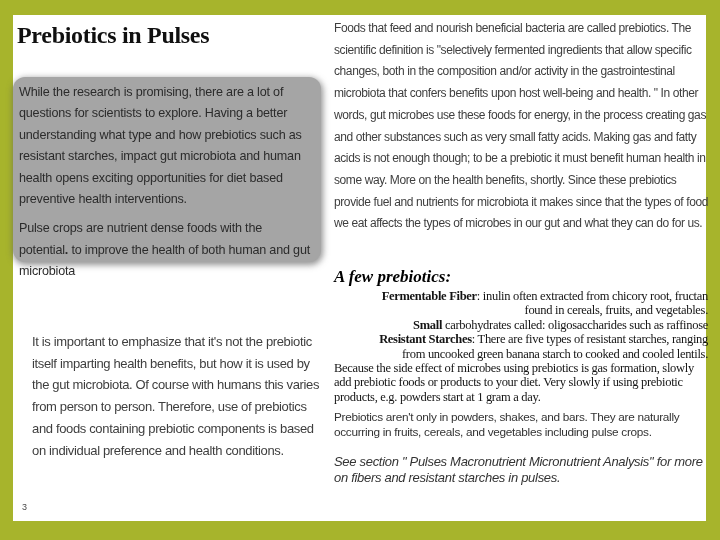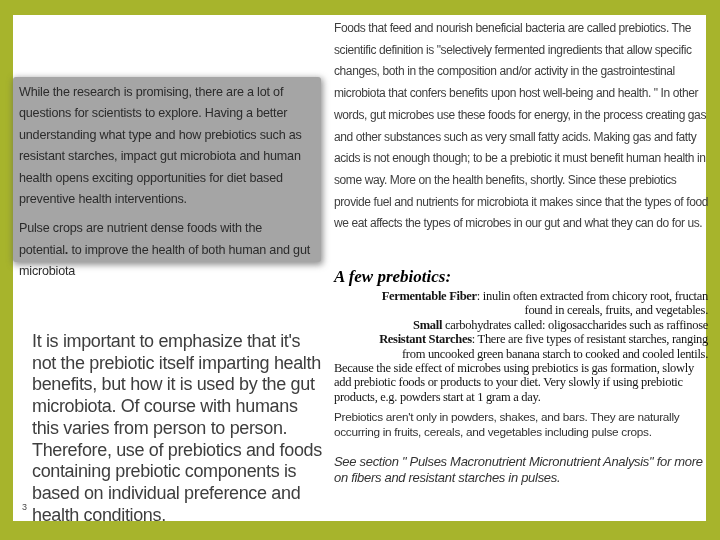--- a/index.html
+++ b/index.html
@@ -23,34 +23,34 @@
     font-size:24px;
     letter-spacing:-0.3px;
     color:#101010;
   }
   .highlight-box{
     position:absolute;left:0;top:62px;
     width:308px;height:185px;
     box-sizing:border-box;
     padding:5px 8px 0 6px;
     background:#a5a5a5;
-    border-radius:3px;
+    border-radius:12px;
     box-shadow:1px 2px 6px 1px rgba(90,90,90,0.65);
     color:#2b2b2b;
     font-size:12.6px;
     letter-spacing:-0.2px;
     line-height:21.4px;
   }
   .highlight-box p{margin:0;}
   .highlight-box p + p{margin-top:8px;}
   .left-body{
     position:absolute;left:19px;top:316px;
     width:295px;
     margin:0;
-    font-size:18px;
+    font-size:13px;
     letter-spacing:-0.35px;
     line-height:21.7px;
     color:#3e3e3e;
   }
   .page-number{
     position:absolute;left:9px;top:487px;
     font-size:9px;
     color:#4a4a4a;
   }
   .right-intro{
@@ -104,20 +104,21 @@
     letter-spacing:-0.3px;
     line-height:15.2px;
     color:#333333;
   }
 </style>
 </head>
 <body>
 
 <div class="content">
 
+  <h1 class="title">Prebiotics in Pulses</h1>
 
   <div class="highlight-box">
     <p>While the research is promising, there are a lot of questions for scientists to explore. Having a better understanding what type and how prebiotics such as resistant starches, impact gut microbiota and human health opens exciting opportunities for diet based preventive health interventions.</p>
     <p><span>Pulse crops are nutrient dense foods with the potential</span><span style="font-weight: bold;">.</span><span> to improve the health of both human and gut microbiota</span></p>
   </div>
 
   <p class="left-body">It is important to emphasize that it's not the prebiotic itself imparting health benefits, but how it is used by the gut microbiota. Of course with humans this varies from person to person. Therefore, use of prebiotics and foods containing prebiotic components is based on individual preference and health conditions.</p>
 
   <div class="page-number">3</div>
 

